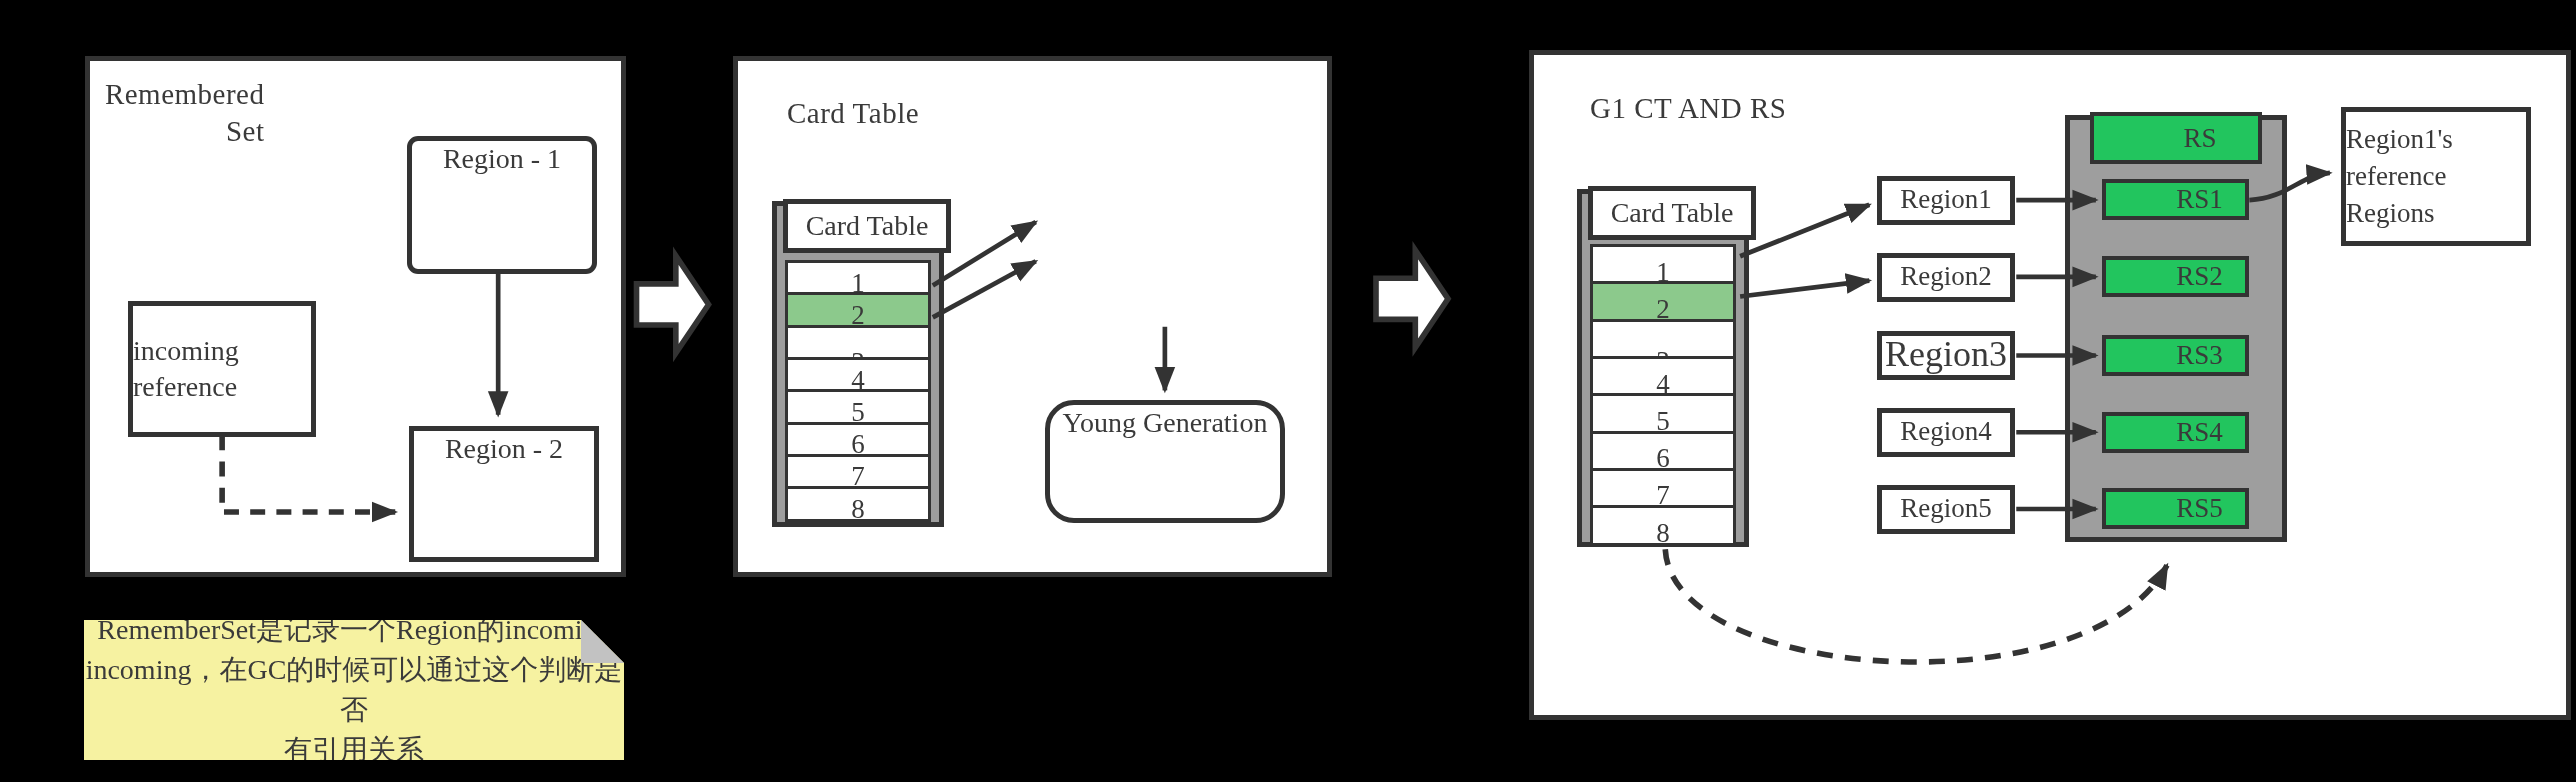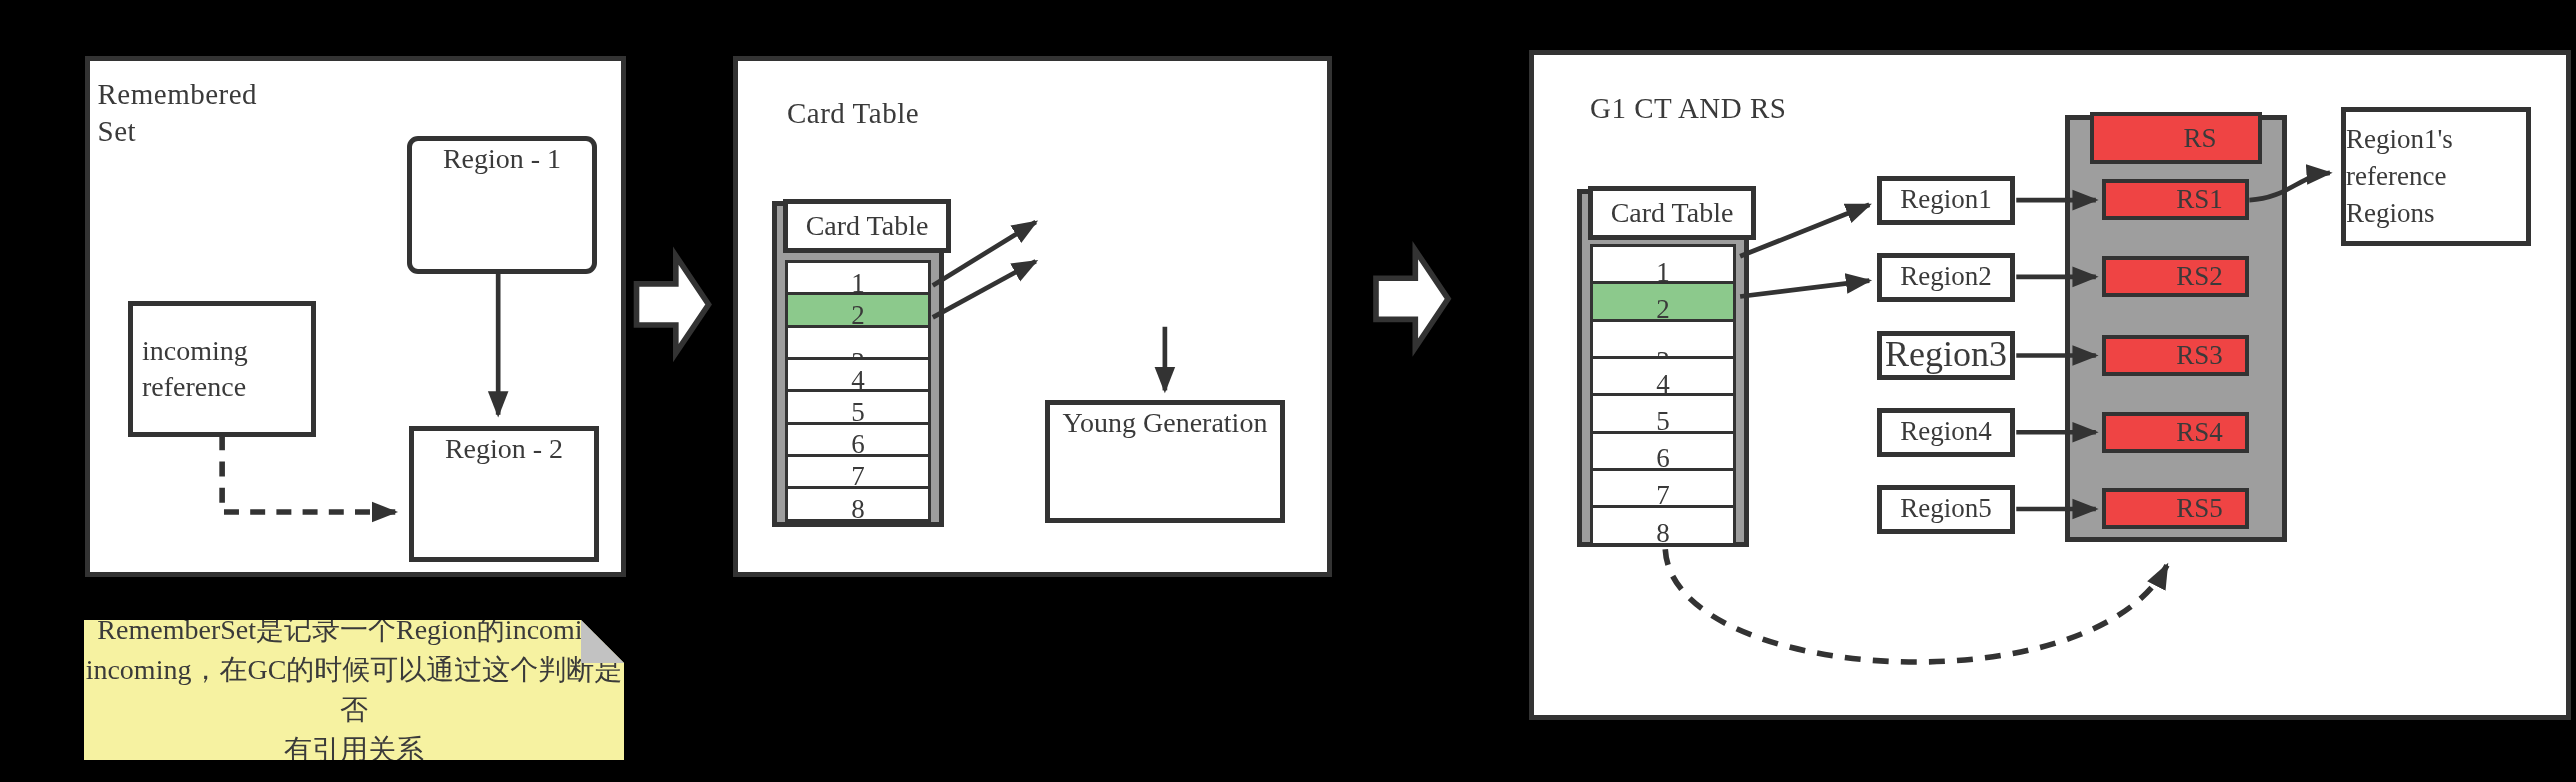--- a/index.html
+++ b/index.html
@@ -3,21 +3,21 @@
 <meta charset="utf-8">
 <style>
   html,body{margin:0;padding:0;background:#000;}
   .canvas{position:relative;width:2576px;height:783px;background:#000000;
           font-family:"Liberation Serif","DejaVu Serif",serif;color:#333333;overflow:hidden;}
   .panel{position:absolute;background:#ffffff;border:5.6px solid #333333;box-sizing:border-box;}
   .p1{left:85px;top:56px;width:541px;height:521px;}
   .p2{left:733px;top:56px;width:599px;height:521px;}
   .p3{left:1489px;top:50px;width:1042px;height:670px;margin-left:40px;}
   .panel-title{position:absolute;font-size:29px;color:#3a3a3a;letter-spacing:0.5px;}
-  .two-line{text-align:left;width:167px;line-height:37px;}
+  .two-line{text-align:right;width:167px;line-height:37px;}
   .box{position:absolute;background:#fff;border:5.6px solid #333333;box-sizing:border-box;
        display:flex;align-items:flex-start;justify-content:center;text-align:center;
        font-size:28px;color:#3a3a3a;line-height:36px;}
   .psvg{position:absolute;left:0;top:0;pointer-events:none;}
   
   .ct{position:absolute;}
   .ct-col{position:absolute;background:#9e9e9e;border:5.6px solid #333333;box-sizing:border-box;}
   .ct-head{position:absolute;background:#fff;border:5.6px solid #333333;box-sizing:border-box;
            display:flex;align-items:center;justify-content:center;font-size:28px;color:#3a3a3a;}
   .ct-rows{position:absolute;}
@@ -28,21 +28,21 @@
   .ct-row span{display:block;margin-bottom:-5.6px;}
   .ct-row.green{background:#8cc98c;}
   .ct-row.clip span{margin-bottom:-20.6px;}
   
   .stack{position:absolute;border:4.7px solid #333333;box-sizing:border-box;background:#fff;}
   .stack-row{border-bottom:3.7px solid #333333;display:flex;align-items:center;justify-content:center;
              font-size:27px;color:#3a3a3a;box-sizing:border-box;}
   .stack-gray{background:#9e9e9e;}
   
   .rs-col{position:absolute;background:#9e9e9e;border:5.6px solid #333333;box-sizing:border-box;}
-  .rs-box{position:absolute;background:#ef4444;border:4.7px solid #333333;box-sizing:border-box;
+  .rs-box{position:absolute;background:#22c55e;border:4.7px solid #333333;box-sizing:border-box;
           display:flex;align-items:center;justify-content:center;font-size:27px;color:#3a3a3a;padding-left:48px;}
   
   .note{position:absolute;left:84px;top:620px;width:540px;height:140px;background:#f6f2a1;
         clip-path:polygon(0 0,497px 0,540px 43px,540px 140px,0 140px);
         display:flex;flex-direction:column;align-items:center;justify-content:center;
         font-size:28px;line-height:40px;color:#3a3a3a;text-align:center;}
   .fold-shape{position:absolute;left:581px;top:620px;width:43px;height:43px;
         background:#c2c2c2;clip-path:polygon(0 0,100% 100%,0 100%);}
 </style>
 </head>
@@ -51,21 +51,21 @@
 <div class="canvas">
 
   <section class="panel p1">
     <div class="panel-title two-line" style="left:7.5px;top:15px;">
       <div>Remembered</div>
       <div>Set</div>
     </div>
     <div class="box" style="left:317px;top:75px;width:190px;height:138px;border-radius:11px;">
       <span>Region - 1</span>
     </div>
-    <div class="box" style="left:38px;top:240px;width:188px;height:136px;flex-direction:column;padding-left:9px;">
+    <div class="box" style="left:38px;top:240px;width:188px;height:136px;flex-direction:column;">
       <span>incoming</span>
       <span>reference</span>
     </div>
     <div class="box" style="left:319px;top:365px;width:190px;height:136px;">
       <span>Region - 2</span>
     </div>
     <svg class="psvg" width="530" height="510" viewBox="0 0 566 545">
       <defs>
         <marker id="ah1" markerUnits="userSpaceOnUse" markerWidth="30" markerHeight="24" refX="25" refY="12" orient="auto">
           <polygon points="0,1 28,12 0,23" fill="#333333"></polygon>
@@ -106,21 +106,21 @@
         <div class="ct-row" style="height:36px;">
             <span>7</span>
           </div>
         <div class="ct-row" style="height:36px;">
             <span>8</span>
           </div>
       </div>
     </div>
 
 
-    <div class="box" style="left:307px;top:339px;width:240px;height:123px;">
+    <div class="box" style="left:307px;top:339px;width:240px;height:123px;border-radius:29px;">
       <span>Young Generation</span>
     </div>
 
     <svg class="psvg" width="588" height="510" viewBox="0 0 628 545">
       <defs>
         <marker id="ah2" markerUnits="userSpaceOnUse" markerWidth="30" markerHeight="24" refX="25" refY="12" orient="auto">
           <polygon points="0,1 28,12 0,23" fill="#333333"></polygon>
         </marker>
       </defs>
       <line x1="208" y1="240" x2="318" y2="172" stroke="#333333" stroke-width="5" marker-end="url(#ah2)"></line>

